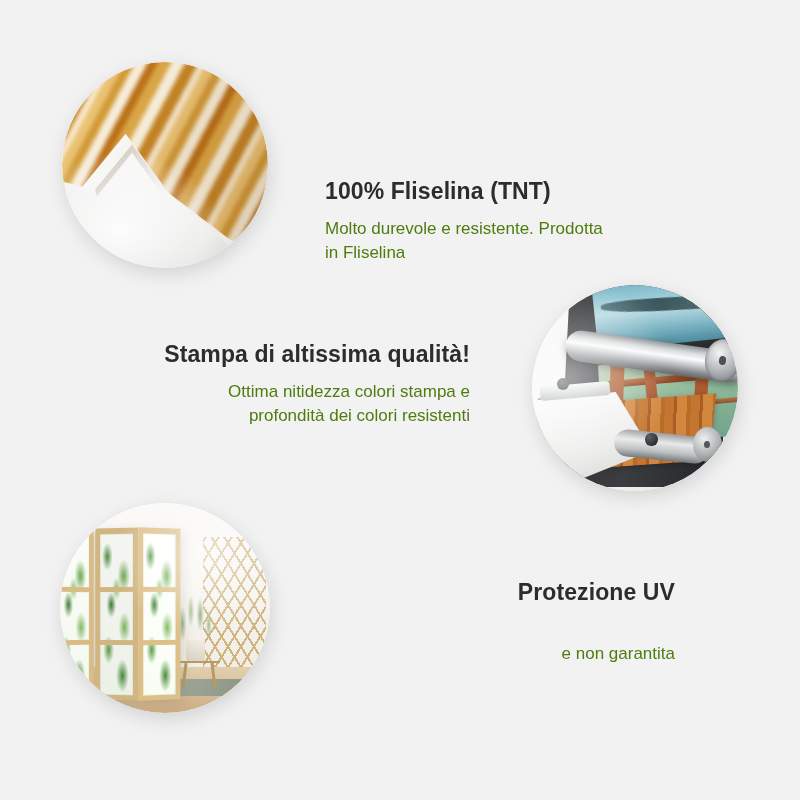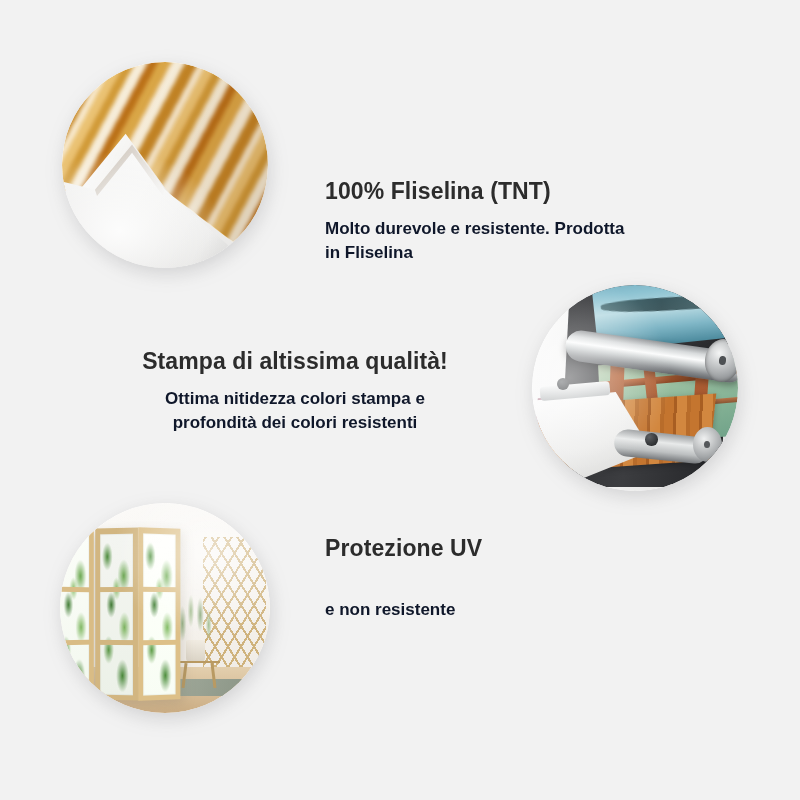--- a/index.html
+++ b/index.html
@@ -47,36 +47,36 @@
     font-size: 23px;
     font-weight: bold;
     color: #2c2c2c;
     letter-spacing: 0.1px;
     line-height: 1.25;
     margin-bottom: 11px;
     white-space: nowrap;
   }
   .copy p {
     font-size: 17px;
-    font-weight: bold;
-    color: #0f172a;
+    font-weight: normal;
+    color: #4d7c0f;
     line-height: 1.42;
   }
 
   
   #media-1 { left: 62px;  top: 62px;  width: 206px; height: 206px; }
   #copy-1  { left: 325px; top: 132px; width: 350px; text-align: left; margin-top: 45px; }
 
   
   #media-2 { left: 532px; top: 285px; width: 206px; height: 206px; }
-  #copy-2  { left: 120px; top: 347px; width: 350px; text-align: center; }
+  #copy-2  { left: 120px; top: 340px; width: 350px; text-align: right; }
 
   
   #media-3 { left: 60px;  top: 503px; width: 210px; height: 210px; }
-  #copy-3  { left: 325px; top: 534px; width: 350px; text-align: left; }
+  #copy-3  { left: 325px; top: 578px; width: 350px; text-align: right; }
 
   
   .wp-base {
     position: absolute; inset: 0;
     background:
       linear-gradient(155deg,
         #fdfdfd 0%, #fafafa 30%, #f1f1f0 62%, #e6e5e3 100%);
   }
   
   .wp-face {
@@ -466,18 +466,18 @@
           <div class="leaf-panel p-right"></div>
         </div>
         <div class="rm-light"></div>
       </div>
     </div>
 
     <div class="copy" id="copy-3">
       <h2>Protezione UV</h2>
       <p>
         <br>
-        <span>e non resistente</span>
+        <span>e non garantita</span>
       </p>
     </div>
   </div>
 
 </div>
 
 </body></html>

